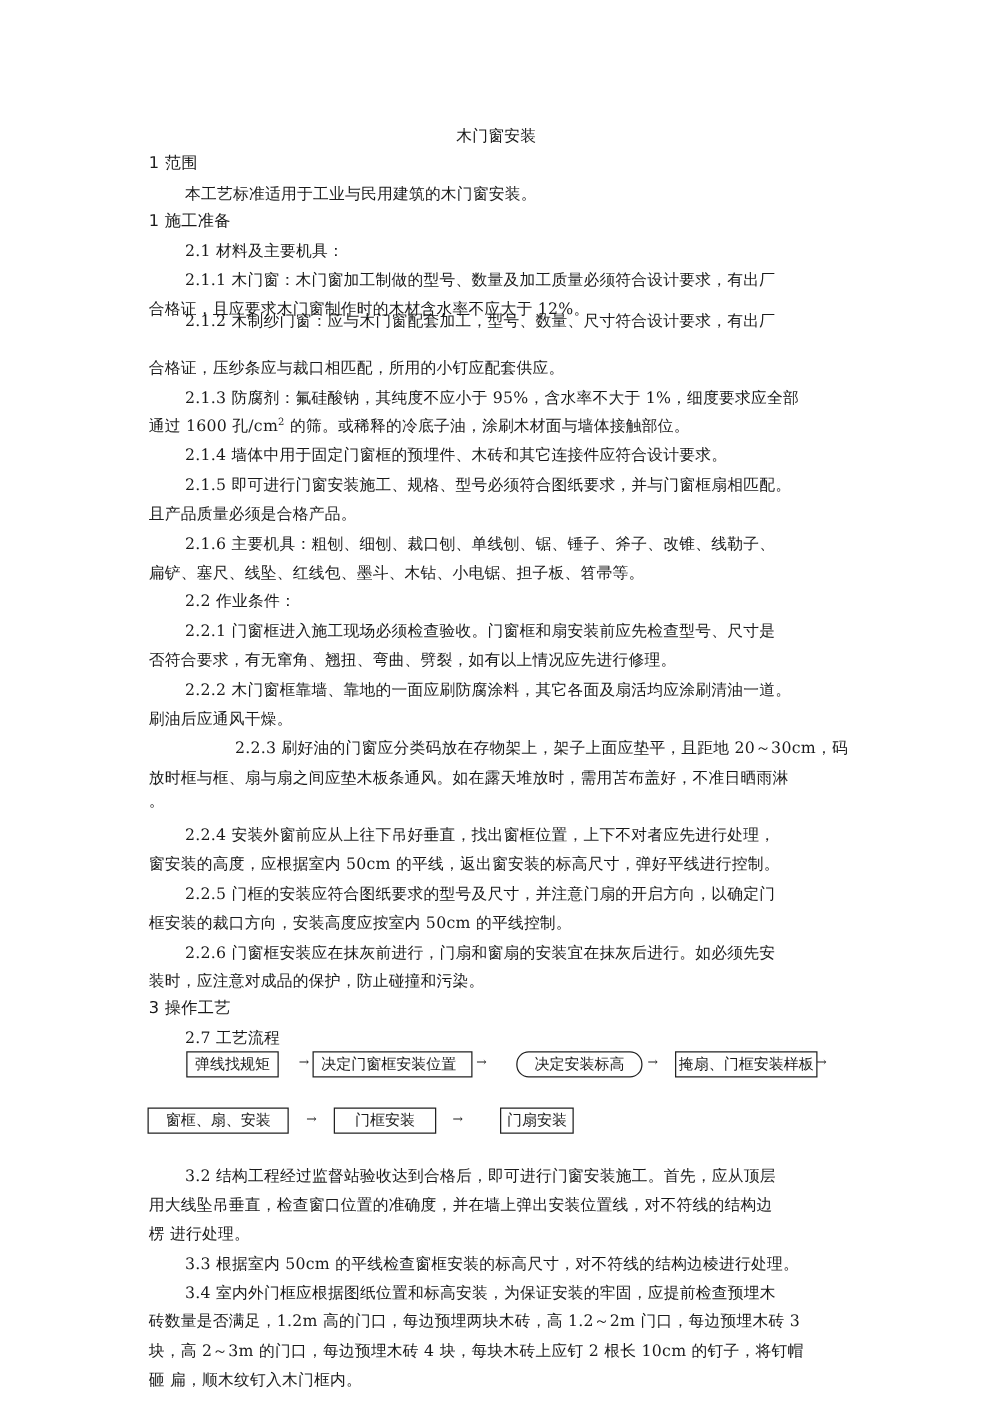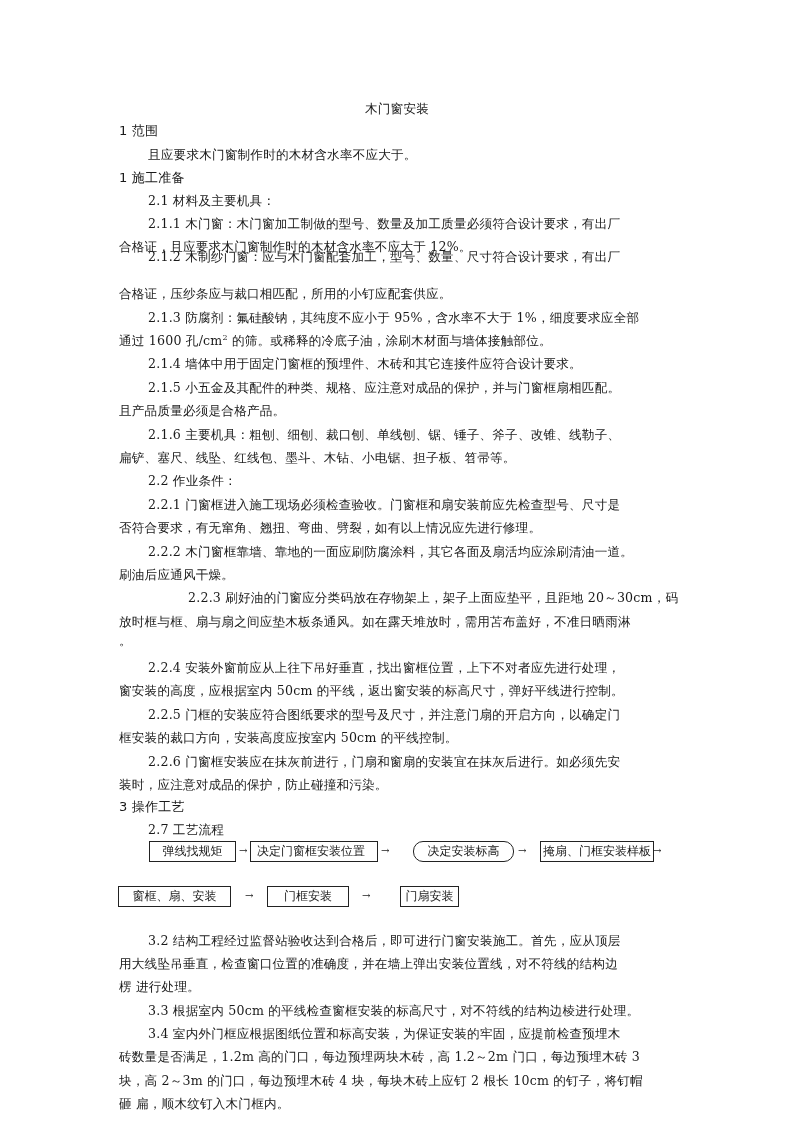--- a/index.html
+++ b/index.html
@@ -13,37 +13,37 @@
   .arrow { position:absolute; font-size:10px; line-height:12px; }
   sup { font-size:8px; line-height:0; vertical-align:super; }
 </style>
 </head>
 <body>
 
 <div>
   <div class="t title">木门窗安装</div>
 
   <div class="t h1" style="left:119px;top:123px;">1  范围</div>
-  <div class="t" style="left:148px;top:147px;">且应要求木门窗制作时的木材含水率不应大于。</div>
+  <div class="t" style="left:148px;top:147px;">本工艺标准适用于工业与民用建筑的木门窗安装。</div>
 
   <div class="t h1" style="left:119px;top:170px;">1  施工准备</div>
   <div class="t" style="left:148px;top:193px;">2.1  材料及主要机具：</div>
 
   <div class="t" style="left:148px;top:216px;">2.1.1  木门窗：木门窗加工制做的型号、数量及加工质量必须符合设计要求，有出厂</div>
   <div class="t" style="left:119px;top:239px;">合格证，且应要求木门窗制作时的木材含水率不应大于 12%。</div>
 
   <div class="t" style="left:148px;top:249px;">2.1.2  木制纱门窗：应与木门窗配套加工，型号、数量、尺寸符合设计要求，有出厂</div>
   <div class="t" style="left:119px;top:286px;">合格证，压纱条应与裁口相匹配，所用的小钉应配套供应。</div>
 
   <div class="t" style="left:148px;top:310px;">2.1.3  防腐剂：氟硅酸钠，其纯度不应小于 95%，含水率不大于 1%，细度要求应全部</div>
   <div class="t" style="left:119px;top:333px;"><span>通过 1600 孔/cm</span><sup>2</sup><span> 的筛。或稀释的冷底子油，涂刷木材面与墙体接触部位。</span></div>
 
   <div class="t" style="left:148px;top:356px;">2.1.4  墙体中用于固定门窗框的预埋件、木砖和其它连接件应符合设计要求。</div>
 
-  <div class="t" style="left:148px;top:380px;">2.1.5  小五金及其配件的种类、规格、应注意对成品的保护，并与门窗框扇相匹配。</div>
+  <div class="t" style="left:148px;top:380px;">2.1.5  即可进行门窗安装施工、规格、型号必须符合图纸要求，并与门窗框扇相匹配。</div>
   <div class="t" style="left:119px;top:403px;">且产品质量必须是合格产品。</div>
 
   <div class="t" style="left:148px;top:427px;">2.1.6  主要机具：粗刨、细刨、裁口刨、单线刨、锯、锤子、斧子、改锥、线勒子、</div>
   <div class="t" style="left:119px;top:450px;">扁铲、塞尺、线坠、红线包、墨斗、木钻、小电锯、担子板、笤帚等。</div>
 
   <div class="t" style="left:148px;top:473px;">2.2  作业条件：</div>
 
   <div class="t" style="left:148px;top:497px;">2.2.1  门窗框进入施工现场必须检查验收。门窗框和扇安装前应先检查型号、尺寸是</div>
   <div class="t" style="left:119px;top:520px;">否符合要求，有无窜角、翘扭、弯曲、劈裂，如有以上情况应先进行修理。</div>
 
@@ -60,21 +60,21 @@
   <div class="t" style="left:148px;top:707px;">2.2.5  门框的安装应符合图纸要求的型号及尺寸，并注意门扇的开启方向，以确定门</div>
   <div class="t" style="left:119px;top:730px;">框安装的裁口方向，安装高度应按室内 50cm 的平线控制。</div>
 
   <div class="t" style="left:148px;top:754px;">2.2.6  门窗框安装应在抹灰前进行，门扇和窗扇的安装宜在抹灰后进行。如必须先安</div>
   <div class="t" style="left:119px;top:777px;">装时，应注意对成品的保护，防止碰撞和污染。</div>
 
   <div class="t h1" style="left:119px;top:799px;">3  操作工艺</div>
   <div class="t" style="left:148px;top:822px;">2.7  工艺流程</div>
 
   <div>
-    <div class="box" style="left:149px;top:841px;width:87px;">弹线找规矩</div>
+    <div class="box" style="left:149px;top:841px;width:74px;">弹线找规矩</div>
     <div class="arrow" style="left:239px;top:845px;">→</div>
     <div class="box" style="left:250px;top:841px;width:128px;text-align:left;padding-left:6px;">决定门窗框安装位置</div>
     <div class="arrow" style="left:381px;top:845px;">→</div>
     <div class="box" style="left:413px;top:841px;width:101px;border-radius:10px;">决定安装标高</div>
     <div class="arrow" style="left:518px;top:845px;">→</div>
     <div class="box" style="left:540px;top:841px;width:114px;">掩扇、门框安装样板</div>
     <div class="arrow" style="left:653px;top:845px;">→</div>
 
     <div class="box" style="left:118px;top:886px;width:113px;">窗框、扇、安装</div>
     <div class="arrow" style="left:245px;top:890px;">→</div>

